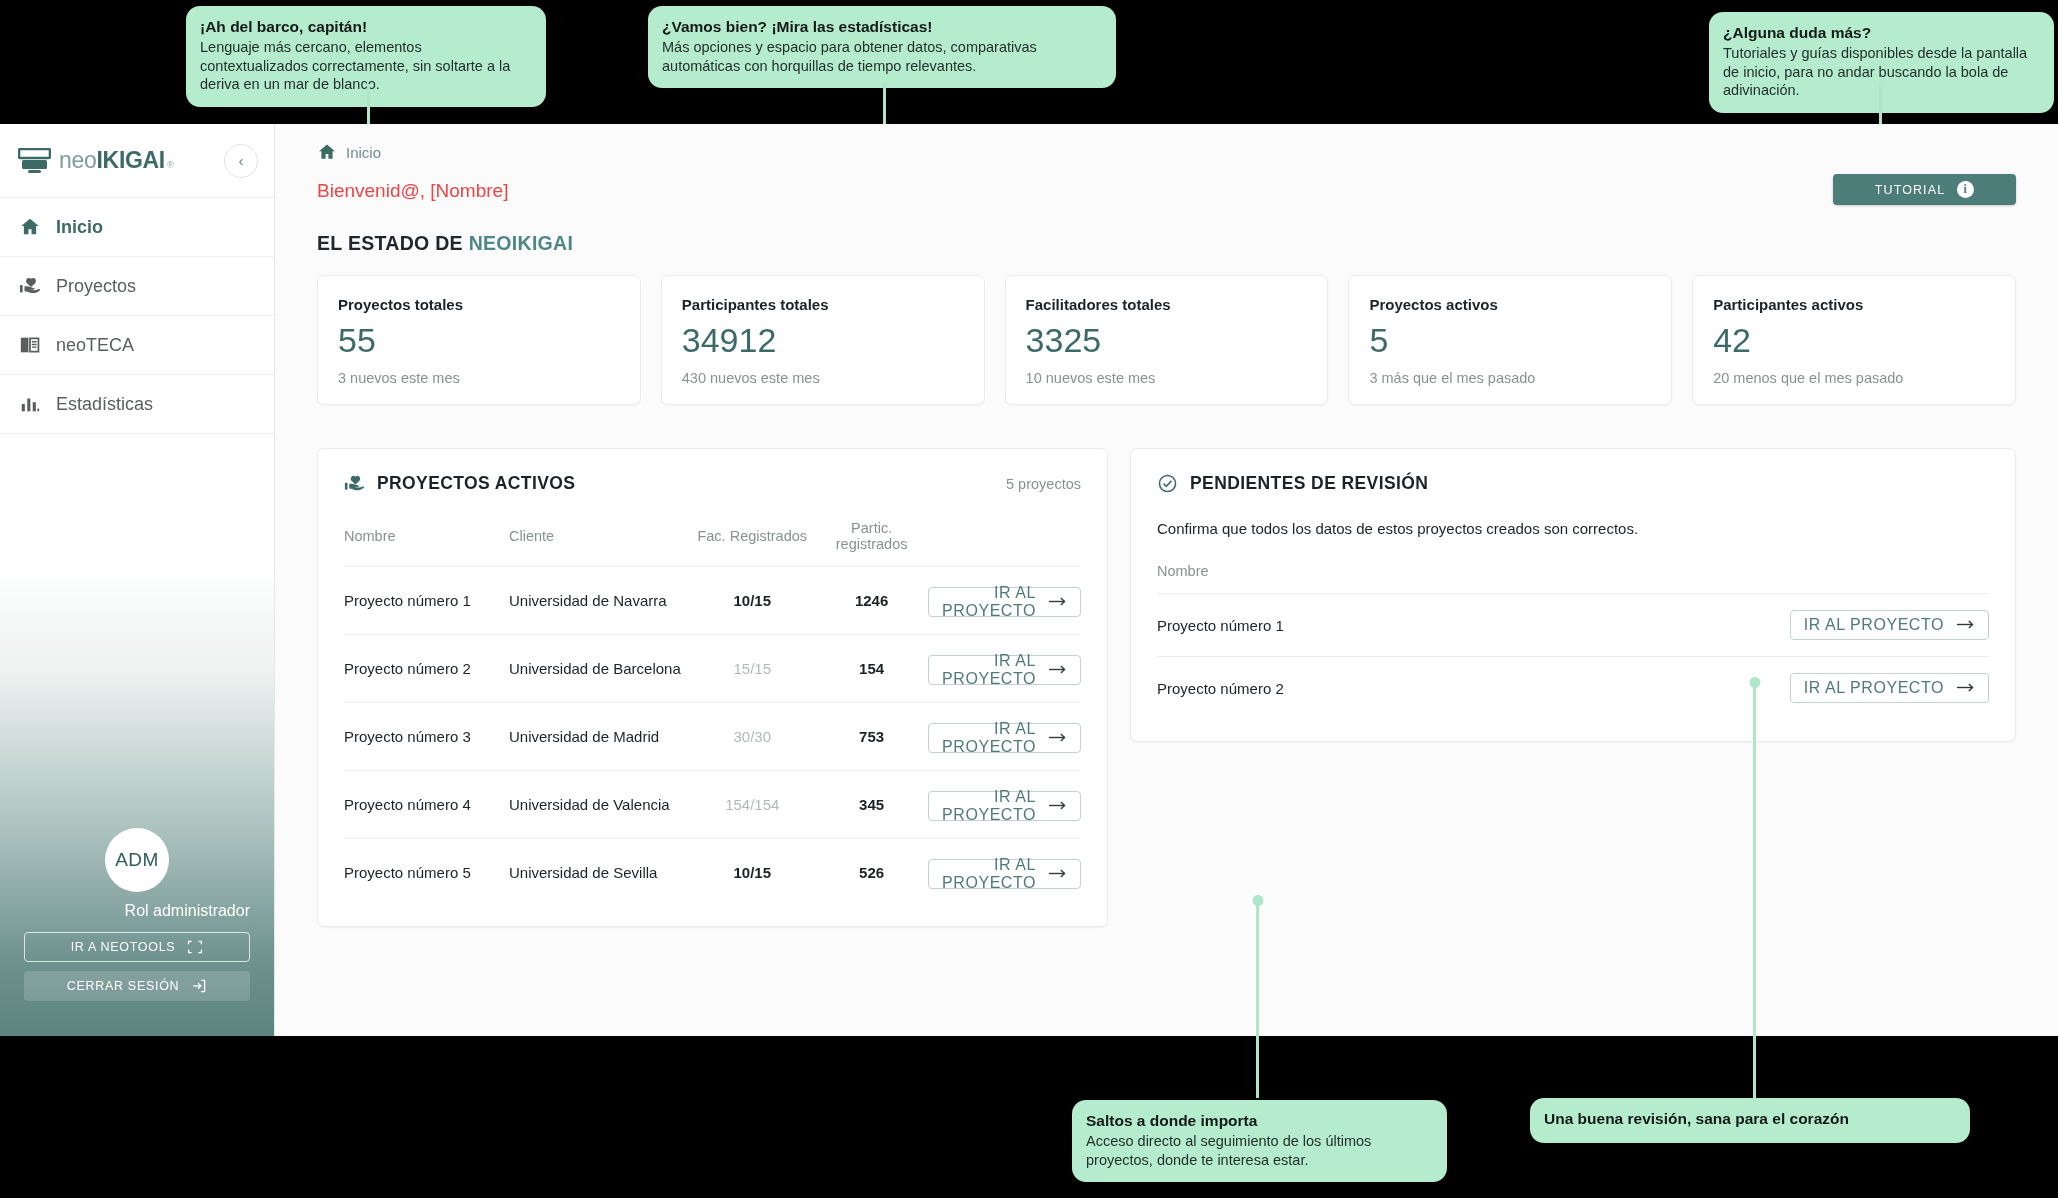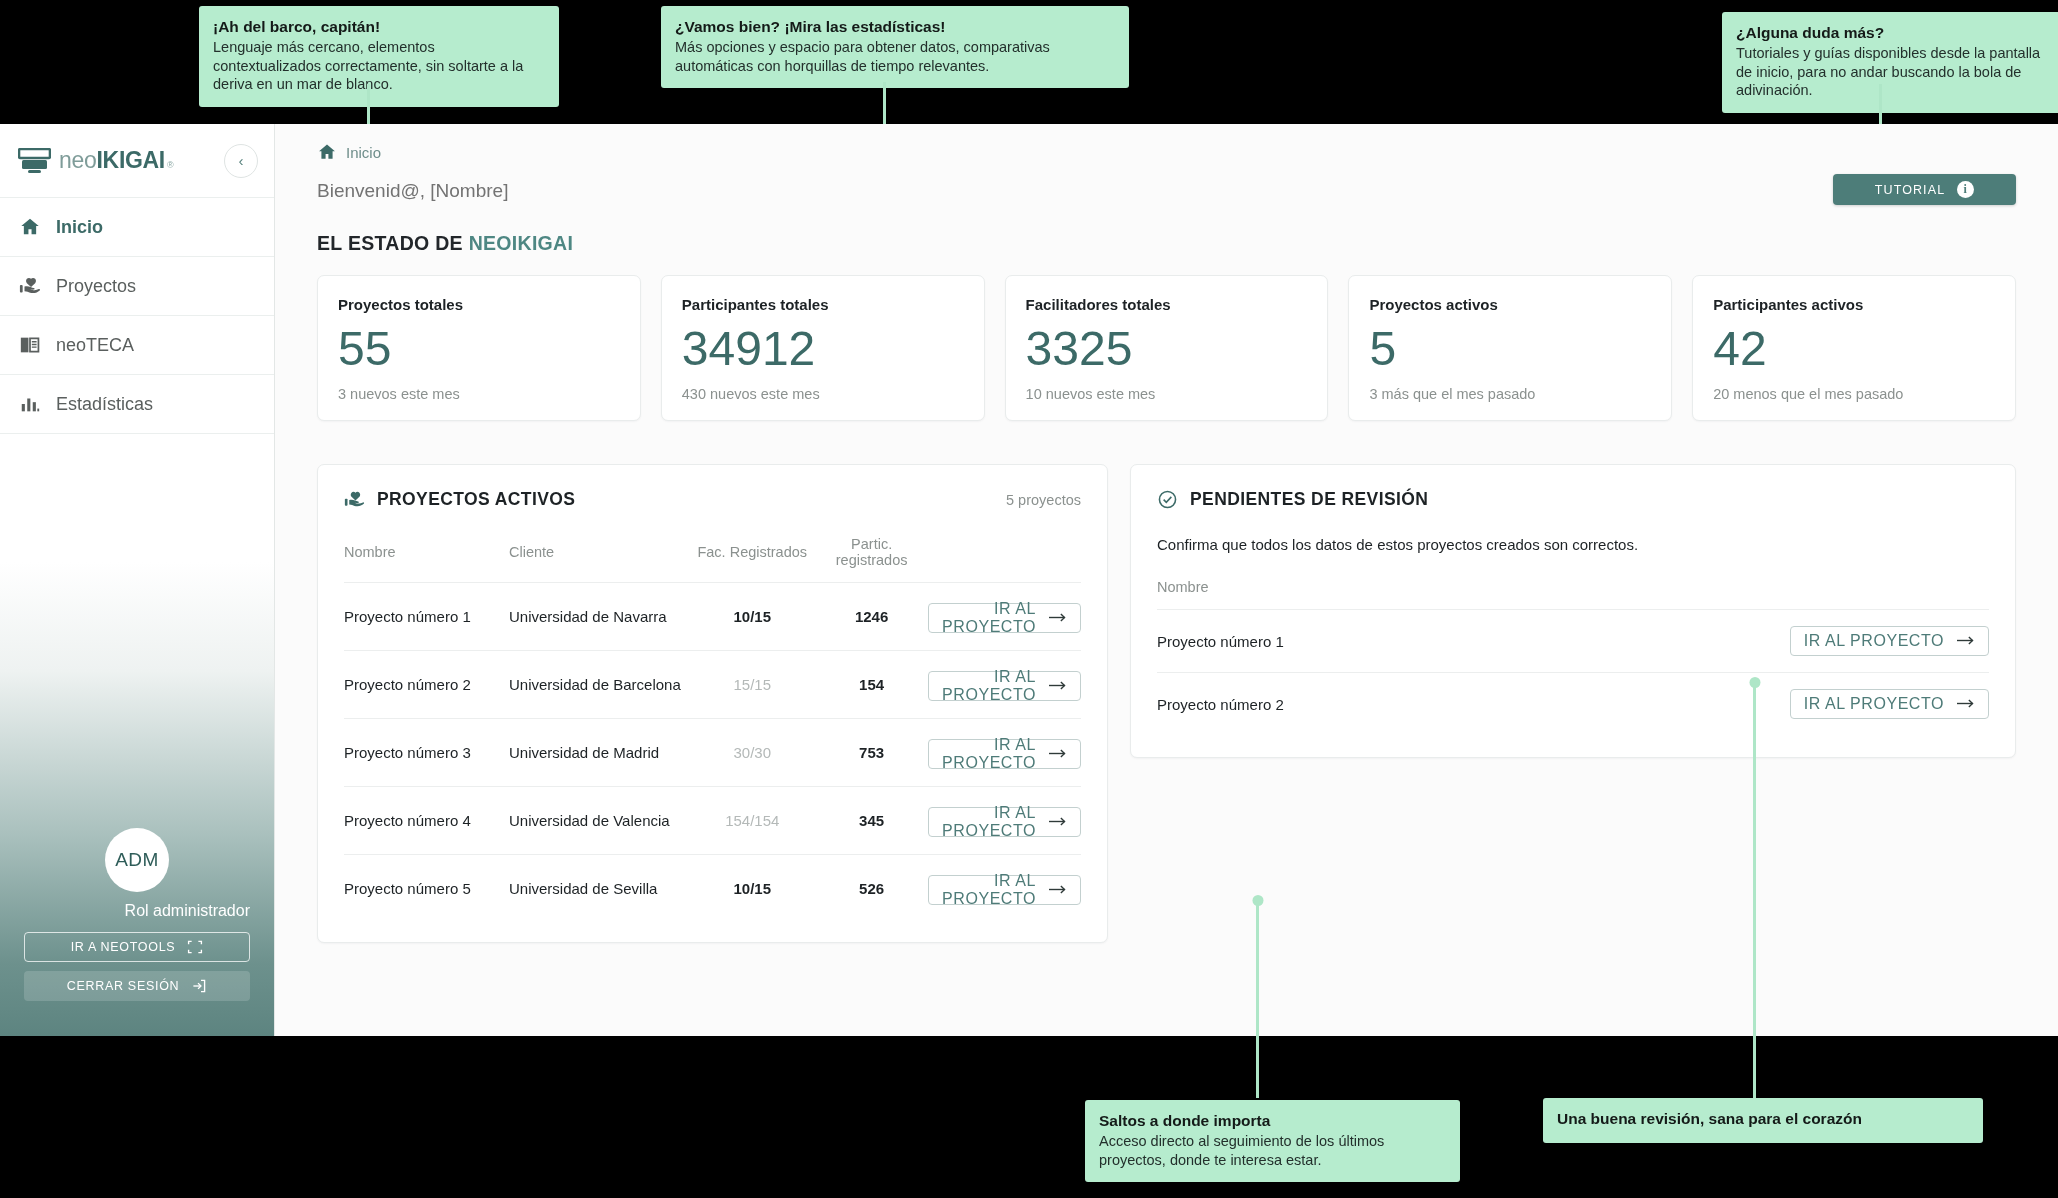--- a/index.html
+++ b/index.html
@@ -74,21 +74,21 @@
   .sb-btn.solid   { background: rgba(255,255,255,.16); border: 1px solid transparent; }
   .sb-btn svg { display:block; }
 
   
   .main { flex: 1; background: #fbfbfb; padding: 18px 42px 0 42px; overflow: hidden; position: relative; }
 
   .breadcrumb { display: flex; align-items: center; gap: 9px; margin-bottom: 18px; }
   .breadcrumb .bc-ico { color: #3c6a67; display:flex; }
   .breadcrumb .bc-text { color: #6f8e8b; font-size: 15px; }
 
-  .welcome { font-size: 19px; color: #737373; margin-bottom: 30px; }
+  .welcome { font-size: 19px; color: #ef4444; margin-bottom: 30px; }
 
   .section-title {
     font-size: 19.5px; font-weight: 700; color: #22262a;
     letter-spacing: .3px; margin-bottom: 20px;
   }
   .section-title .hl { color: #4e8783; }
 
   .tutorial-btn {
     position: absolute; right: 42px; top: 50px;
     width: 183px; height: 31px; border-radius: 4px;
@@ -104,21 +104,21 @@
   }
 
   
   .kpi-row { display: flex; gap: 20px; margin-bottom: 43px; }
   .kpi-card {
     flex: 1; background: #fff; border: 1px solid #e9ecec; border-radius: 7px;
     padding: 20px 20px 18px; min-height: 127px;
     box-shadow: 0 1px 2px rgba(16,24,40,.04);
   }
   .kpi-label { font-size: 15px; font-weight: 700; color: #1d2225; margin-bottom: 8px; }
-  .kpi-value { font-size: 48px; color: #3c6a67; line-height: 1.15; margin-bottom: 10px; }
+  .kpi-value { font-size: 34px; color: #3c6a67; line-height: 1.15; margin-bottom: 10px; }
   .kpi-sub { font-size: 14.5px; color: #8b918f; }
 
   
   .panels { display: flex; gap: 22px; align-items: flex-start; }
   .panel {
     background: #fff; border: 1px solid #e9ecec; border-radius: 7px;
     box-shadow: 0 1px 2px rgba(16,24,40,.04);
   }
   .panel.left  { flex: 0 0 791px; padding: 24px 26px 20px; }
   .panel.right { flex: 1; padding: 24px 26px 22px; }
@@ -148,22 +148,22 @@
   }
 
   .panel-desc { font-size: 15px; color: #1d2225; margin-bottom: 26px; }
   .rev-head { font-size: 14.5px; color: #8b918f; padding-bottom: 14px; }
   .rev-row { display: flex; align-items: center; border-top: 1px solid #eceeee; padding: 16px 0; }
   .rev-name { font-size: 15px; color: #1d2225; }
   .rev-row .go-btn { margin-left: auto; }
 
   
   .callout {
-    position: absolute; background: #b6ecce; border-radius: 3px;
-    padding: 11px 14px 13px; color: #141a18; margin-left: 13px;
+    position: absolute; background: #b6ecce; border-radius: 14px;
+    padding: 11px 14px 13px; color: #141a18;
   }
   .callout-title { font-size: 15.5px; font-weight: 700; margin-bottom: 2px; line-height: 1.25; }
   .callout-body  { font-size: 14.5px; line-height: 1.28; color: #23302c; }
 
   .connector { position: absolute; width: 3px; background: #aee6c7; }
   .connector::after {
     content: ""; position: absolute; left: 50%; width: 11px; height: 11px;
     border-radius: 50%; background: #aee6c7; transform: translateX(-50%);
   }
   .connector.down::after { bottom: -5px; }

